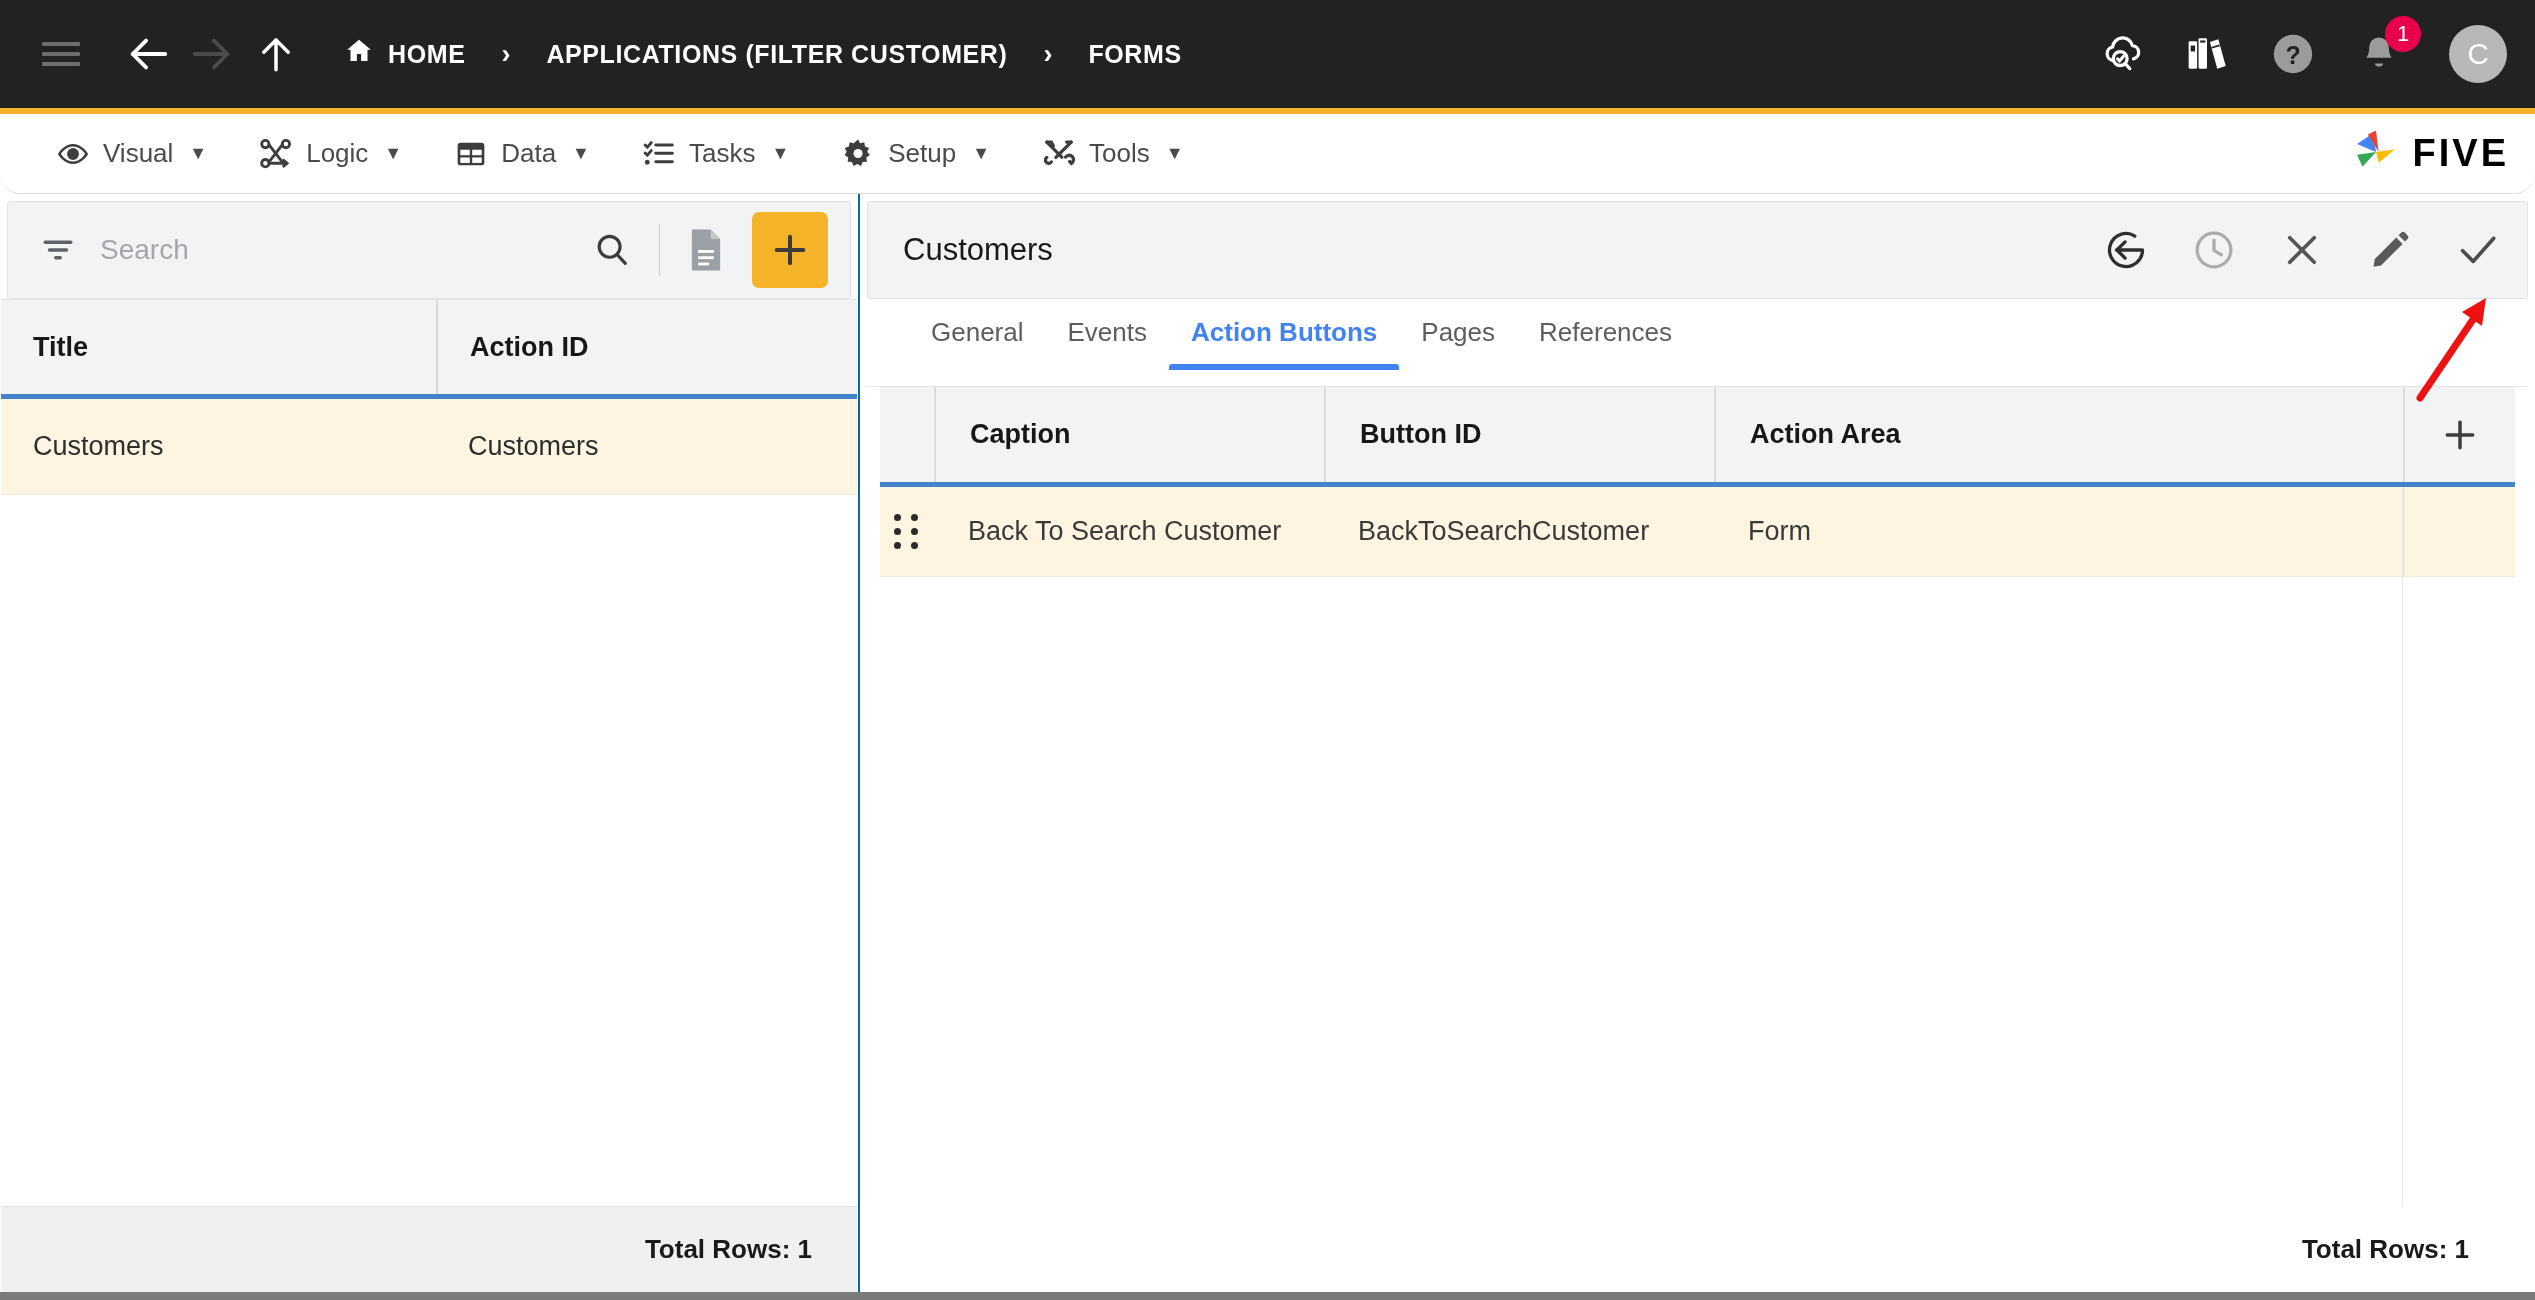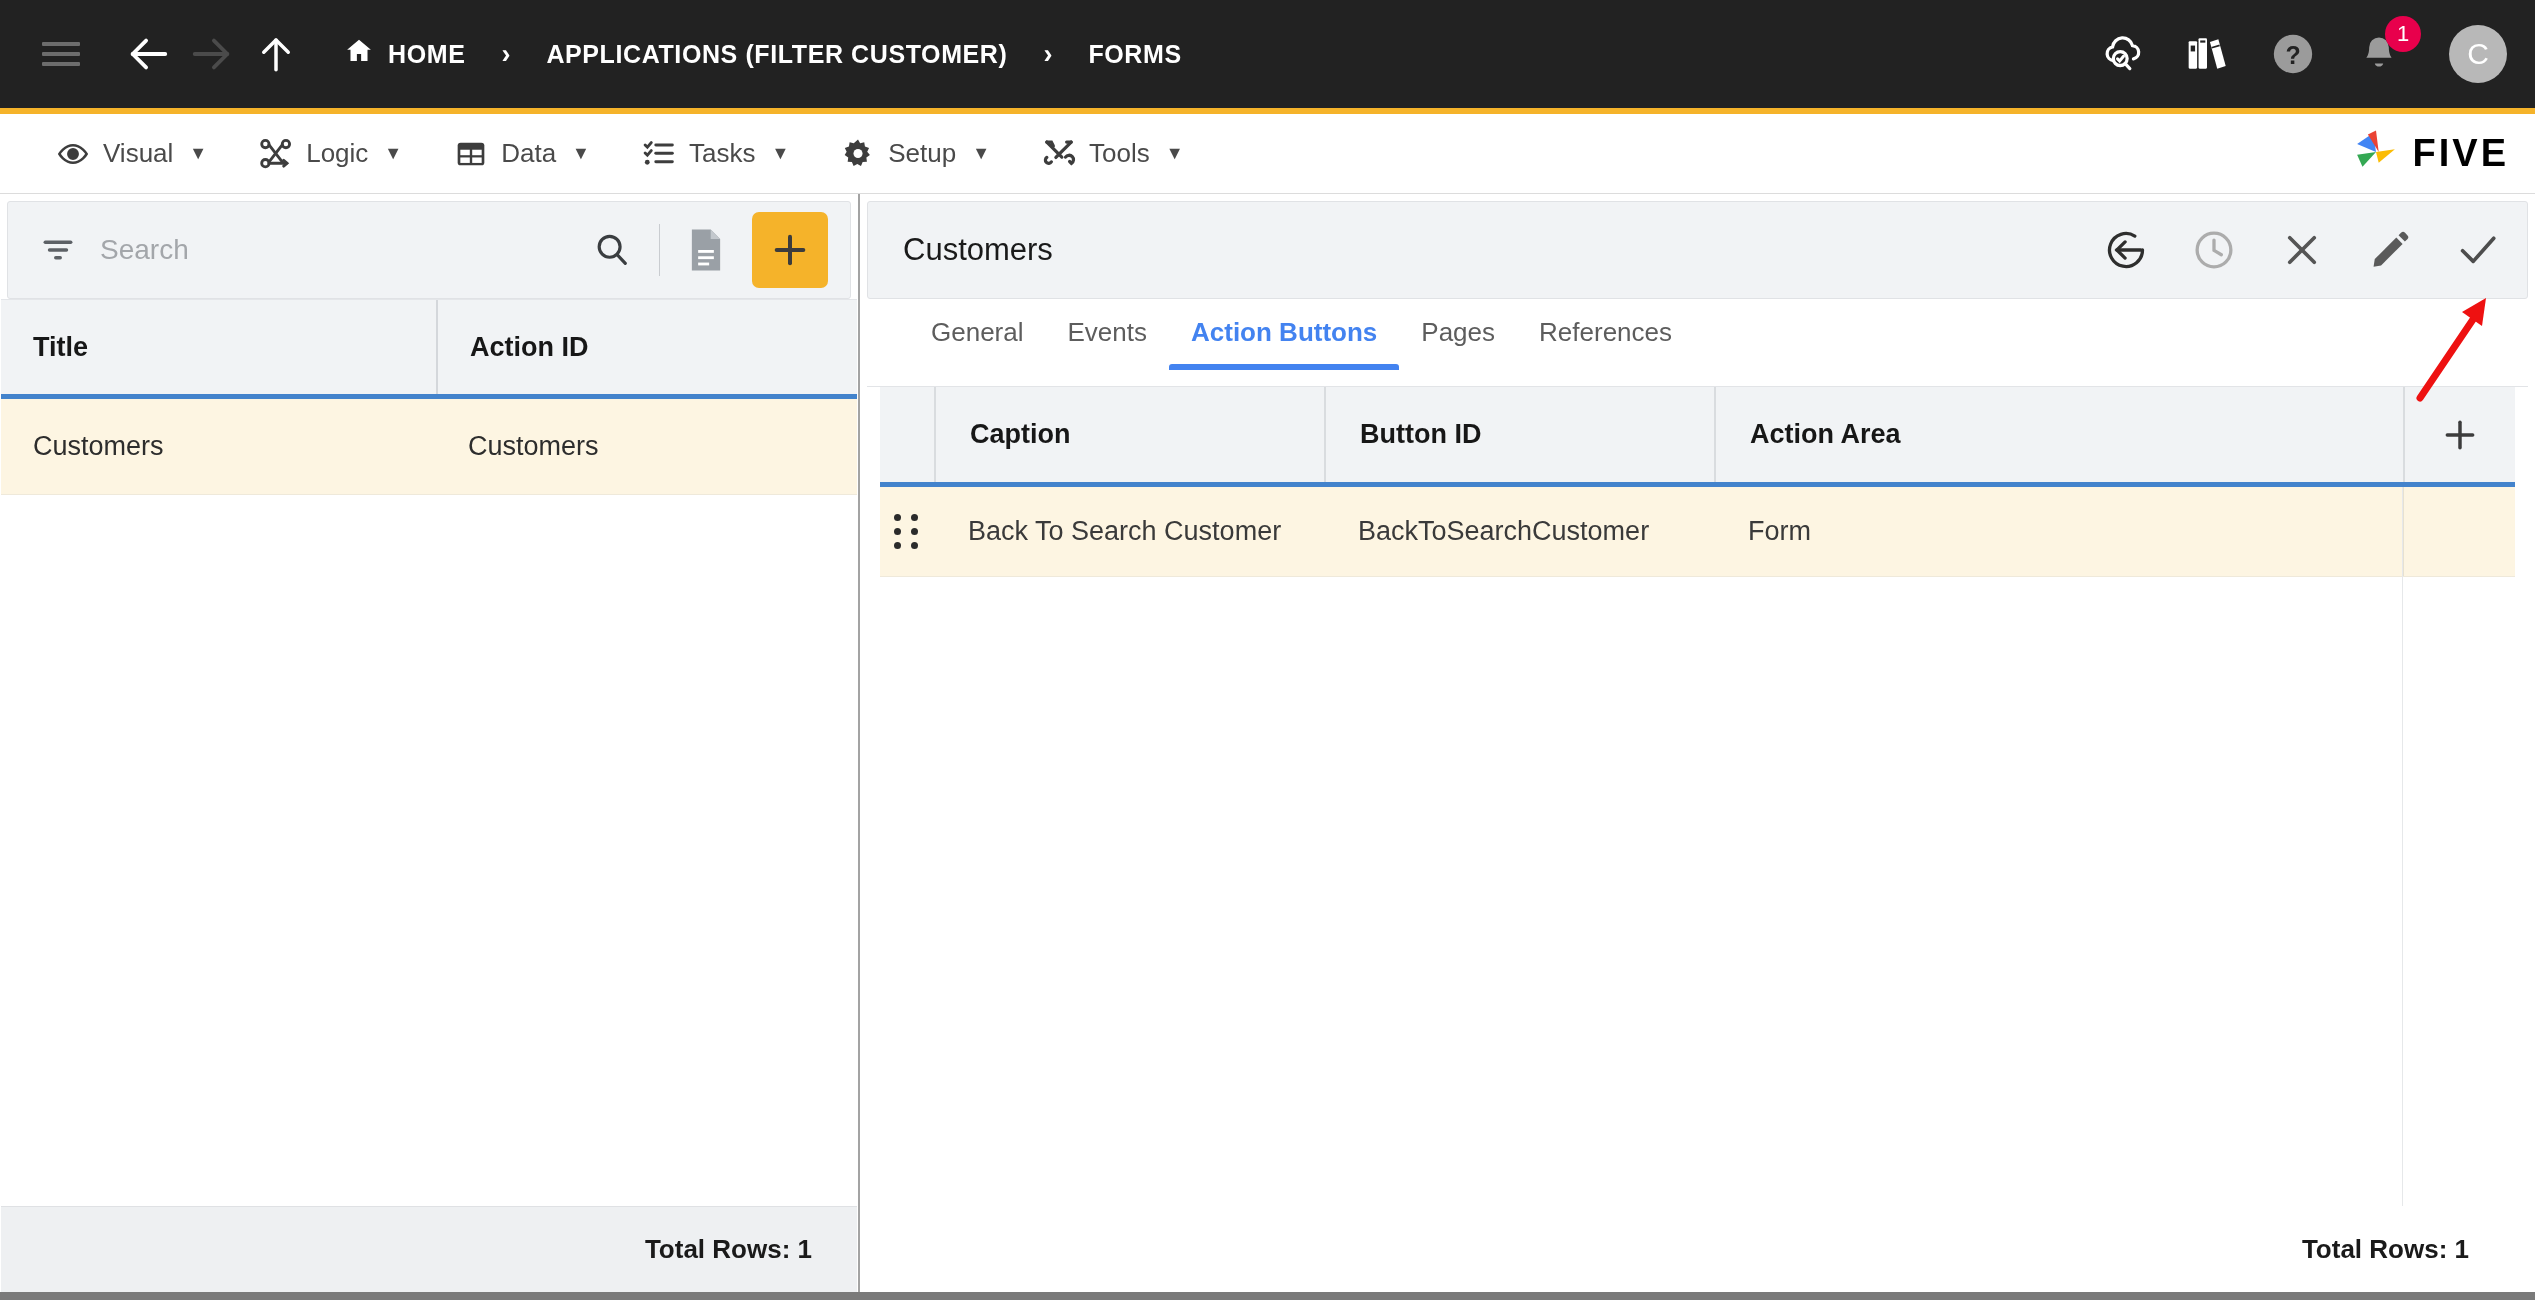--- a/index.html
+++ b/index.html
@@ -90,20 +90,21 @@
   
   .menubar {
     height: 80px;
     background: #ffffff;
     display: flex;
     align-items: center;
     padding-left: 30px;
     border-bottom: 1px solid #dcdcdc;
     flex: none;
     position: relative;
+    border-radius: 21px;
   }
   .menu-item {
     display: flex; align-items: center;
     gap: 13px;
     padding: 0 26px;
     cursor: pointer;
     height: 100%;
   }
   .menu-label { font-size: 26px; color: #4a4a4a; font-weight: 400; }
   .menu-caret { font-size: 18px; color: #4a4a4a; margin-left: 3px; }
@@ -117,21 +118,21 @@
     font-family: "Liberation Sans", sans-serif; font-weight: 700;
   }
 
   
   .body-area { flex: 1; display: flex; min-height: 0; background: #fff; }
 
   
   .left-panel {
     width: 860px; flex: none;
     display: flex; flex-direction: column;
-    border-right: 2px solid #a3a3a3;
+    border-right: 2px solid #0369a1;
     min-height: 0;
   }
   .search-row {
     height: 98px; flex: none;
     background: #f1f3f5;
     border: 1px solid #e0e2e5;
     display: flex; align-items: center;
     padding: 0 22px 0 30px;
     margin: 7px 7px 0 7px;
     border-radius: 3px;

